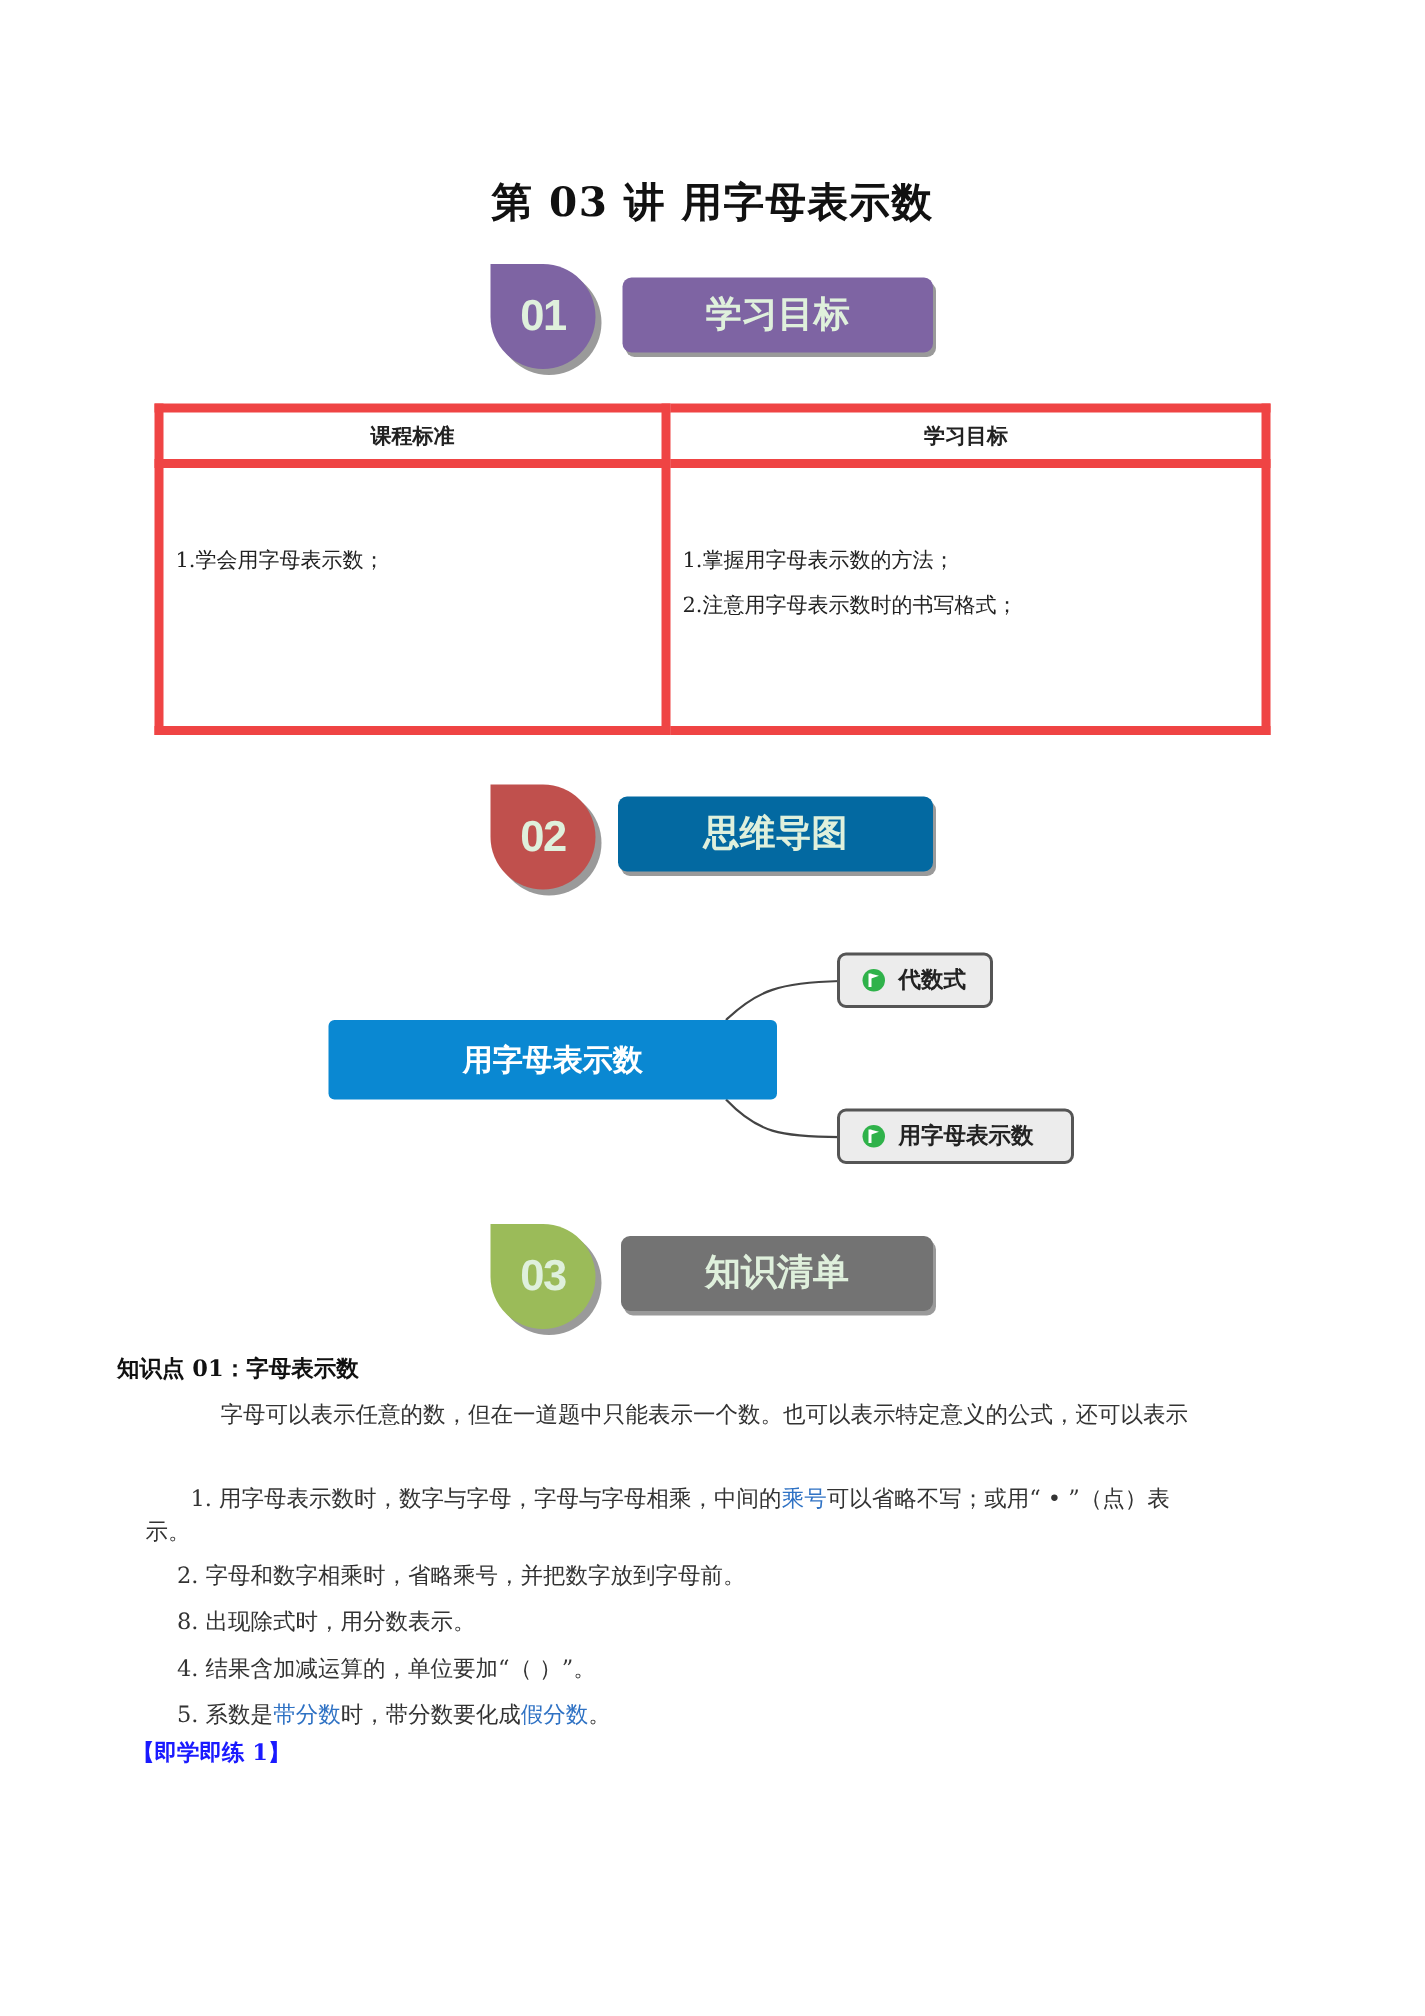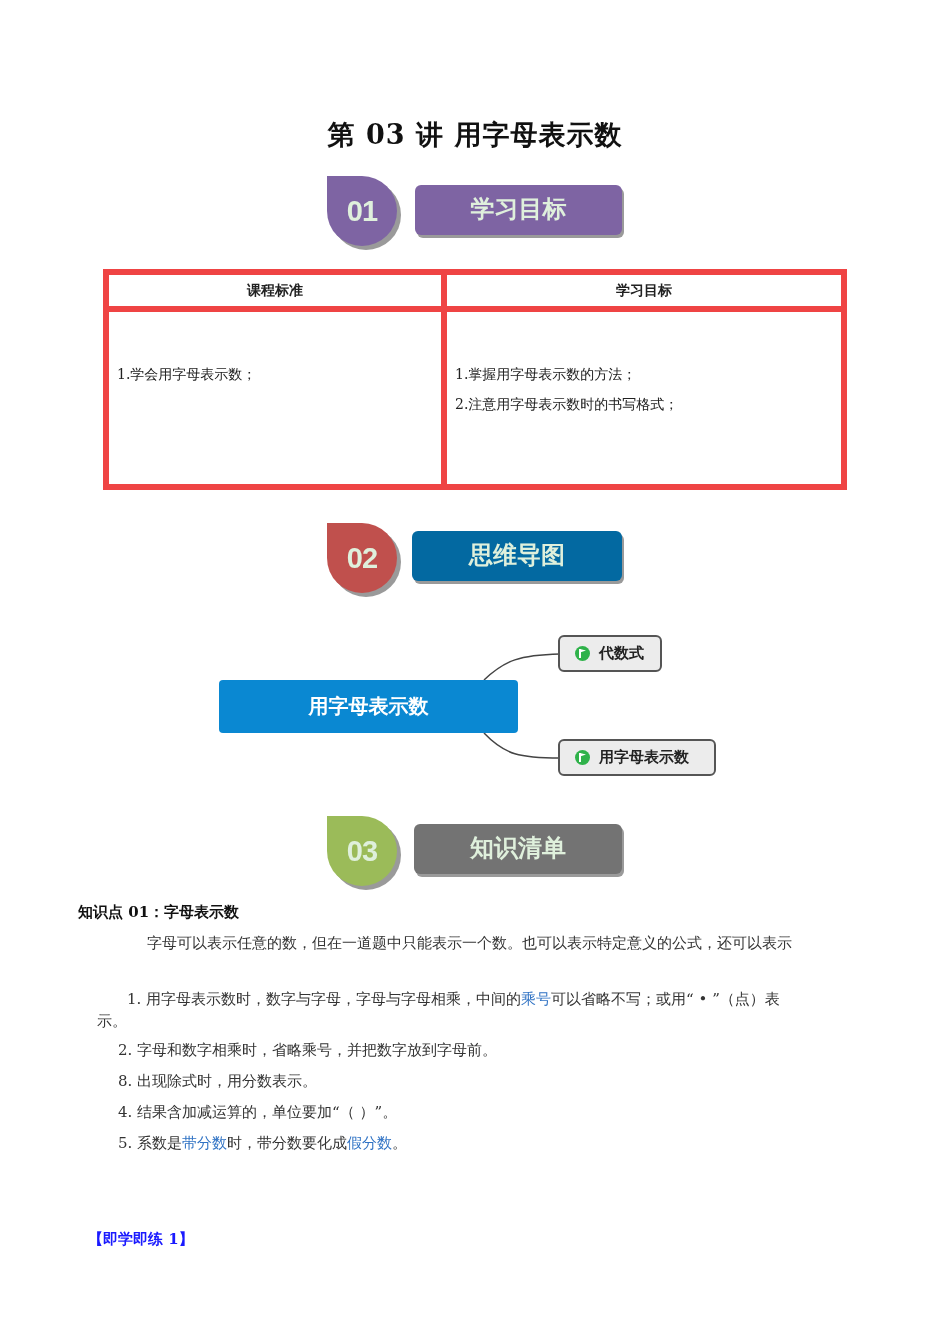--- a/index.html
+++ b/index.html
@@ -41,21 +41,21 @@
           position: relative; flex: none; }
   .flag::after { content: ""; position: absolute; left: 5px; top: 3px; width: 6px; height: 6px;
                  background: #fff; clip-path: polygon(0 0, 100% 25%, 0 60%); }
   .flag::before { content: ""; position: absolute; left: 4px; top: 3px; width: 1.5px; height: 9px; background: #fff; }
 
   
   .kp-title { left: 78px; top: 903px; font-weight: bold; font-size: 15px; color: #111; }
   .para { left: 72px; width: 770px; font-size: 15px; line-height: 30px; color: #333; margin-left: 25px; }
   .item { left: 118px; font-size: 15px; color: #333; }
   .blue { color: #2f72c4; }
-  .practice { left: 88px; top: 1230px; font-weight: bold; font-size: 15px; color: #1a1aff; }
+  .practice { left: 88px; top: 1159px; font-weight: bold; font-size: 15px; color: #1a1aff; }
 </style>
 </head>
 <body>
 
 <div class="abs title">第 03 讲  用字母表示数</div>
 
 <div>
   <div class="badge" style="left:327px; top:176px; background:#7e64a3;">
     <div class="badge-num">01</div>
   </div>

